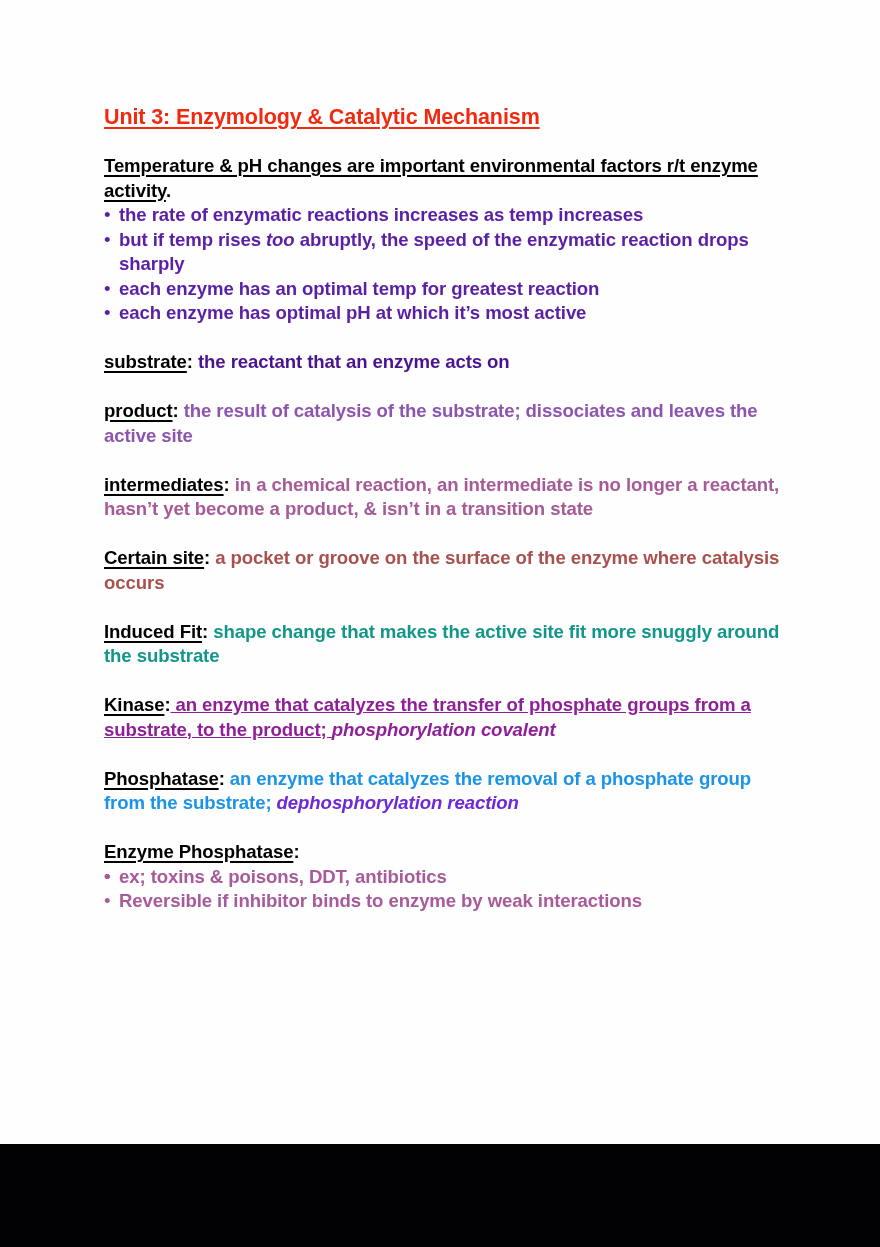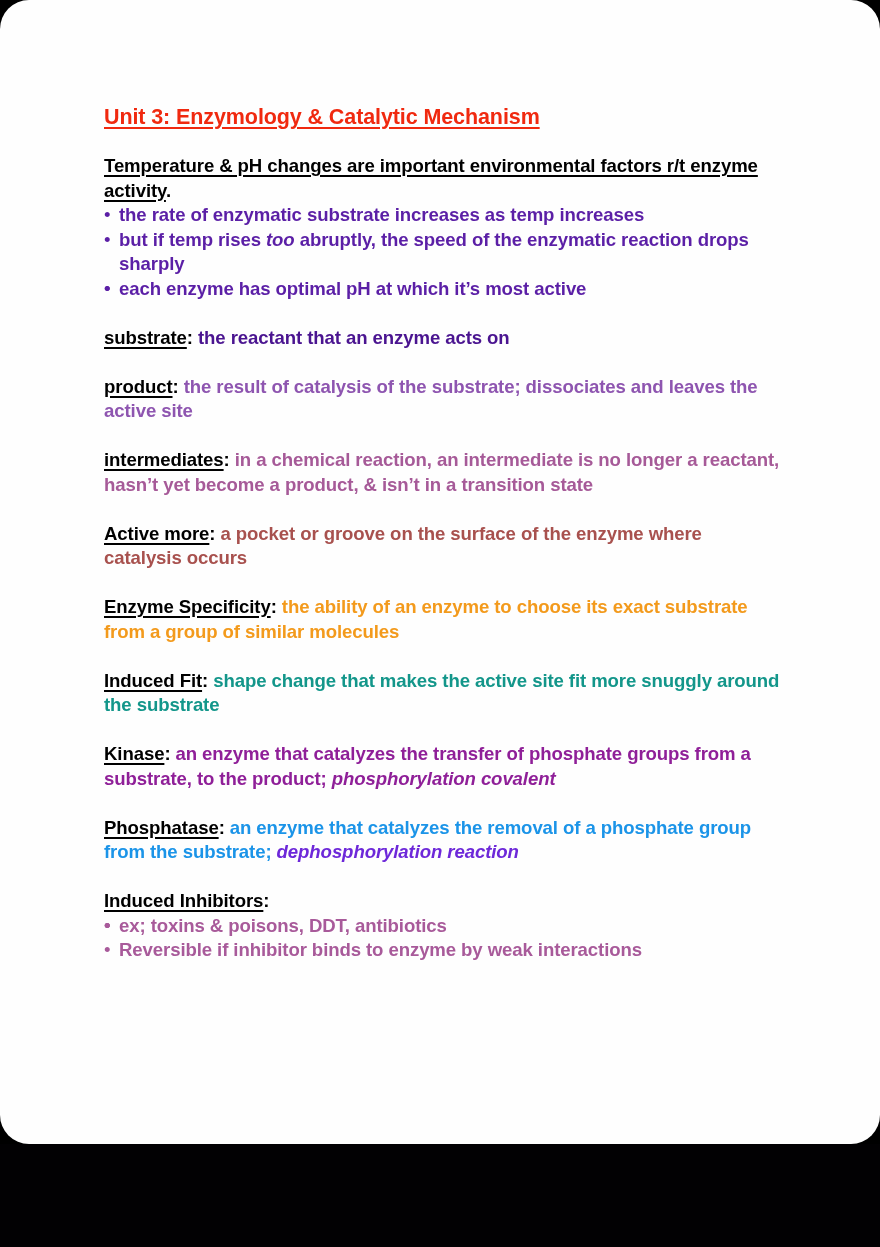--- a/index.html
+++ b/index.html
@@ -13,21 +13,20 @@
       position: relative;
       overflow: hidden;
       font-family: "Liberation Sans", "DejaVu Sans", sans-serif;
     }
     .page {
       position: absolute;
       left: 0; top: 0;
       width: 880px;
       height: 1144px;
       background: #fefefe;
-      border-radius: 29px;
     }
     .bottom-bar {
       position: absolute;
       left: 0; top: 1144px;
       width: 880px;
       height: 103px;
       background: #020103;
     }
     .content {
       position: absolute;
@@ -88,28 +87,29 @@
 
     <div class="title">Unit 3: Enzymology &amp; Catalytic Mechanism</div>
 
     <div class="section">
       <div>
         <span class="heading-text">Temperature &amp; pH changes are important environmental factors r/t enzyme activity</span><span class="colon">.</span>
       </div>
       <ul class="bullets" style="color:#5b1fa6;">
         <li>
           <span class="dot">•</span>
-          <span>the rate of enzymatic substrate increases as temp increases</span>
+          <span>the rate of enzymatic reactions increases as temp increases</span>
         </li>
         <li>
           <span class="dot">•</span>
           <span>but if temp rises </span><em>too</em><span> abruptly, the speed of the enzymatic reaction drops sharply</span>
         </li>
         <li>
           <span class="dot">•</span>
+          <span>each enzyme has an optimal temp for greatest reaction</span>
         </li>
         <li>
           <span class="dot">•</span>
           <span>each enzyme has optimal pH at which it’s most active</span>
         </li>
       </ul>
     </div>
 
     <div class="section">
       <span class="term">substrate</span><span class="colon">:</span><span style="color:#4a1490;"> the reactant that an enzyme acts on</span>
@@ -117,42 +117,39 @@
 
     <div class="section">
       <span class="term">product</span><span class="colon">:</span><span style="color:#8e55b0;"> the result of catalysis of the substrate; dissociates and leaves the active site</span>
     </div>
 
     <div class="section">
       <span class="term">intermediates</span><span class="colon">:</span><span style="color:#a65a98;"> in a chemical reaction, an intermediate is no longer a reactant, hasn’t yet become a product, &amp; isn’t in a transition state</span>
     </div>
 
     <div class="section">
-      <span class="term">Active more</span><span class="colon">:</span><span style="color:#a8514e;"> a pocket or groove on the surface of the enzyme where catalysis occurs</span>
+      <span class="term">Certain site</span><span class="colon">:</span><span style="color:#a8514e;"> a pocket or groove on the surface of the enzyme where catalysis occurs</span>
     </div>
 
-    <div class="section">
-      <span class="term">Enzyme Specificity</span><span class="colon">:</span><span style="color:#f39a1c;"> the ability of an enzyme to choose its exact substrate from a group of similar molecules</span>
-    </div>
 
     <div class="section">
       <span class="term">Induced Fit</span><span class="colon">:</span><span style="color:#13968a;"> shape change that makes the active site fit more snuggly around the substrate</span>
     </div>
 
     <div class="section">
-      <span class="term">Kinase</span><span class="colon">:</span><span style="color:#8f1f98;"> an enzyme that catalyzes the transfer of phosphate groups from a substrate, to the product; </span><em style="color:#8f1f98;">phosphorylation covalent</em>
+      <span class="term">Kinase</span><span class="colon">:</span><span style="color:#8f1f98;text-decoration:underline;"> an enzyme that catalyzes the transfer of phosphate groups from a substrate, to the product; </span><em style="color:#8f1f98;">phosphorylation covalent</em>
     </div>
 
     <div class="section">
       <span class="term">Phosphatase</span><span class="colon">:</span><span style="color:#1b94e8;"> an enzyme that catalyzes the removal of a phosphate group from the substrate; </span><em style="color:#6d28d9;">dephosphorylation reaction</em>
     </div>
 
     <div class="section">
       <div>
-        <span class="heading-text">Induced Inhibitors</span><span class="colon">:</span>
+        <span class="heading-text">Enzyme Phosphatase</span><span class="colon">:</span>
       </div>
       <ul class="bullets" style="color:#a85a9a;">
         <li>
           <span class="dot">•</span>
         </li>
         <li>
           <span class="dot">•</span>
         </li>
         <li>
           <span class="dot">•</span>

